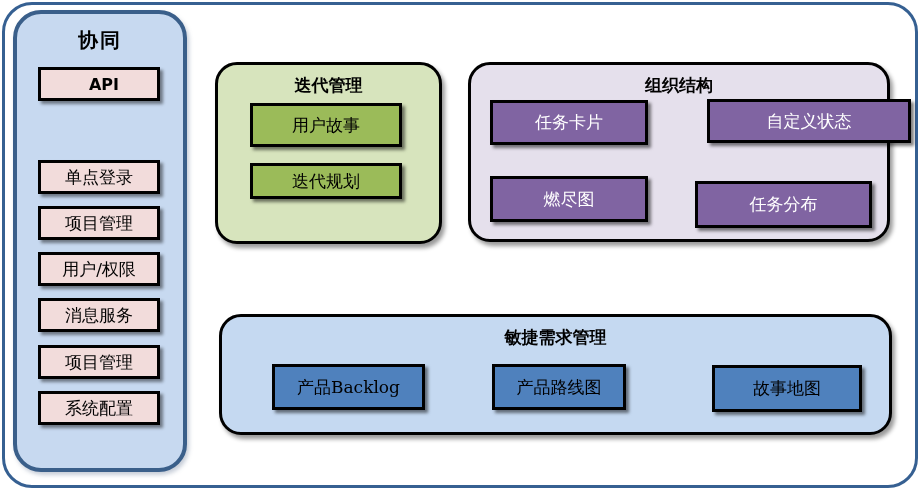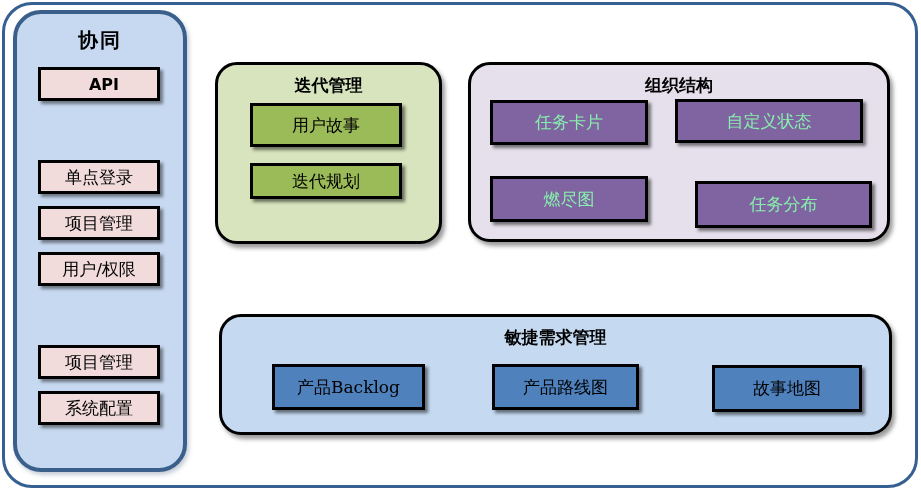--- a/index.html
+++ b/index.html
@@ -74,53 +74,54 @@
     border: 3px solid #000;
     box-sizing: border-box;
     display: flex; align-items: center; justify-content: center;
     font-family: "DejaVu Serif", "Liberation Serif", serif;
     font-size: 17px;
     box-shadow: 3px 3px 3px rgba(0,0,0,0.50);
   }
   .group-green  { left: 215px; top: 50px;  width: 227px; height: 182px; background: #D7E4BD; }
   .green-item   { background: #9BBB59; }
   .group-purple { left: 468px; top: 50px;  width: 422px; height: 180px; background: #E5E0EC; }
-  .purple-item  { background: #8878AE; background: #8064A2; color: #86efac; }
+  .purple-item  { background: #8878AE; background: #8064A2; color: #ffffff; }
   .group-blue   { left: 219px; top: 302px; width: 673px; height: 121px; background: #C5D9F1; }
   .blue-item    { background: #4F81BD; }
 </style>
 </head>
 <body>
 
 <div class="stage">
   <div class="outer-frame"></div>
 
   <div class="sidebar">
     <div class="panel-title">协同</div>
     <div class="pill latin-bold" style="top:53px">API</div>
     <div class="pill" style="top:146px">单点登录</div>
     <div class="pill" style="top:192px">项目管理</div>
     <div class="pill" style="top:238px">用户/权限</div>
+    <div class="pill" style="top:284px">消息服务</div>
     <div class="pill" style="top:331px">项目管理</div>
     <div class="pill" style="top:377px">系统配置</div>
   </div>
 
   <div class="group group-green">
     <div class="group-title">迭代管理</div>
     <div class="gbox green-item" style="left:32px; top:38px; width:152px; height:44px">用户故事</div>
     <div class="gbox green-item" style="left:32px; top:98px; width:152px; height:36px">迭代规划</div>
   </div>
 
   <div class="group group-purple">
     <div class="group-title">组织结构</div>
     <div class="gbox purple-item" style="left:19px;  top:35px;  width:158px; height:45px">任务卡片</div>
-    <div class="gbox purple-item" style="left:204px; top:34px;  width:188px; height:44px">自定义状态</div>
+    <div class="gbox purple-item" style="left:236px; top:34px;  width:204px; height:44px">自定义状态</div>
     <div class="gbox purple-item" style="left:19px;  top:111px; width:158px; height:46px">燃尽图</div>
     <div class="gbox purple-item" style="left:224px; top:116px; width:177px; height:47px">任务分布</div>
   </div>
 
   <div class="group group-blue">
     <div class="group-title">敏捷需求管理</div>
     <div class="gbox blue-item" style="left:50px;  top:47px; width:153px; height:46px">产品Backlog</div>
-    <div class="gbox blue-item" style="left:270px; top:47px; width:147px; height:46px">产品路线图</div>
+    <div class="gbox blue-item" style="left:270px; top:47px; width:134px; height:46px">产品路线图</div>
     <div class="gbox blue-item" style="left:490px; top:48px; width:150px; height:47px">故事地图</div>
   </div>
 </div>
 
 </body></html>

